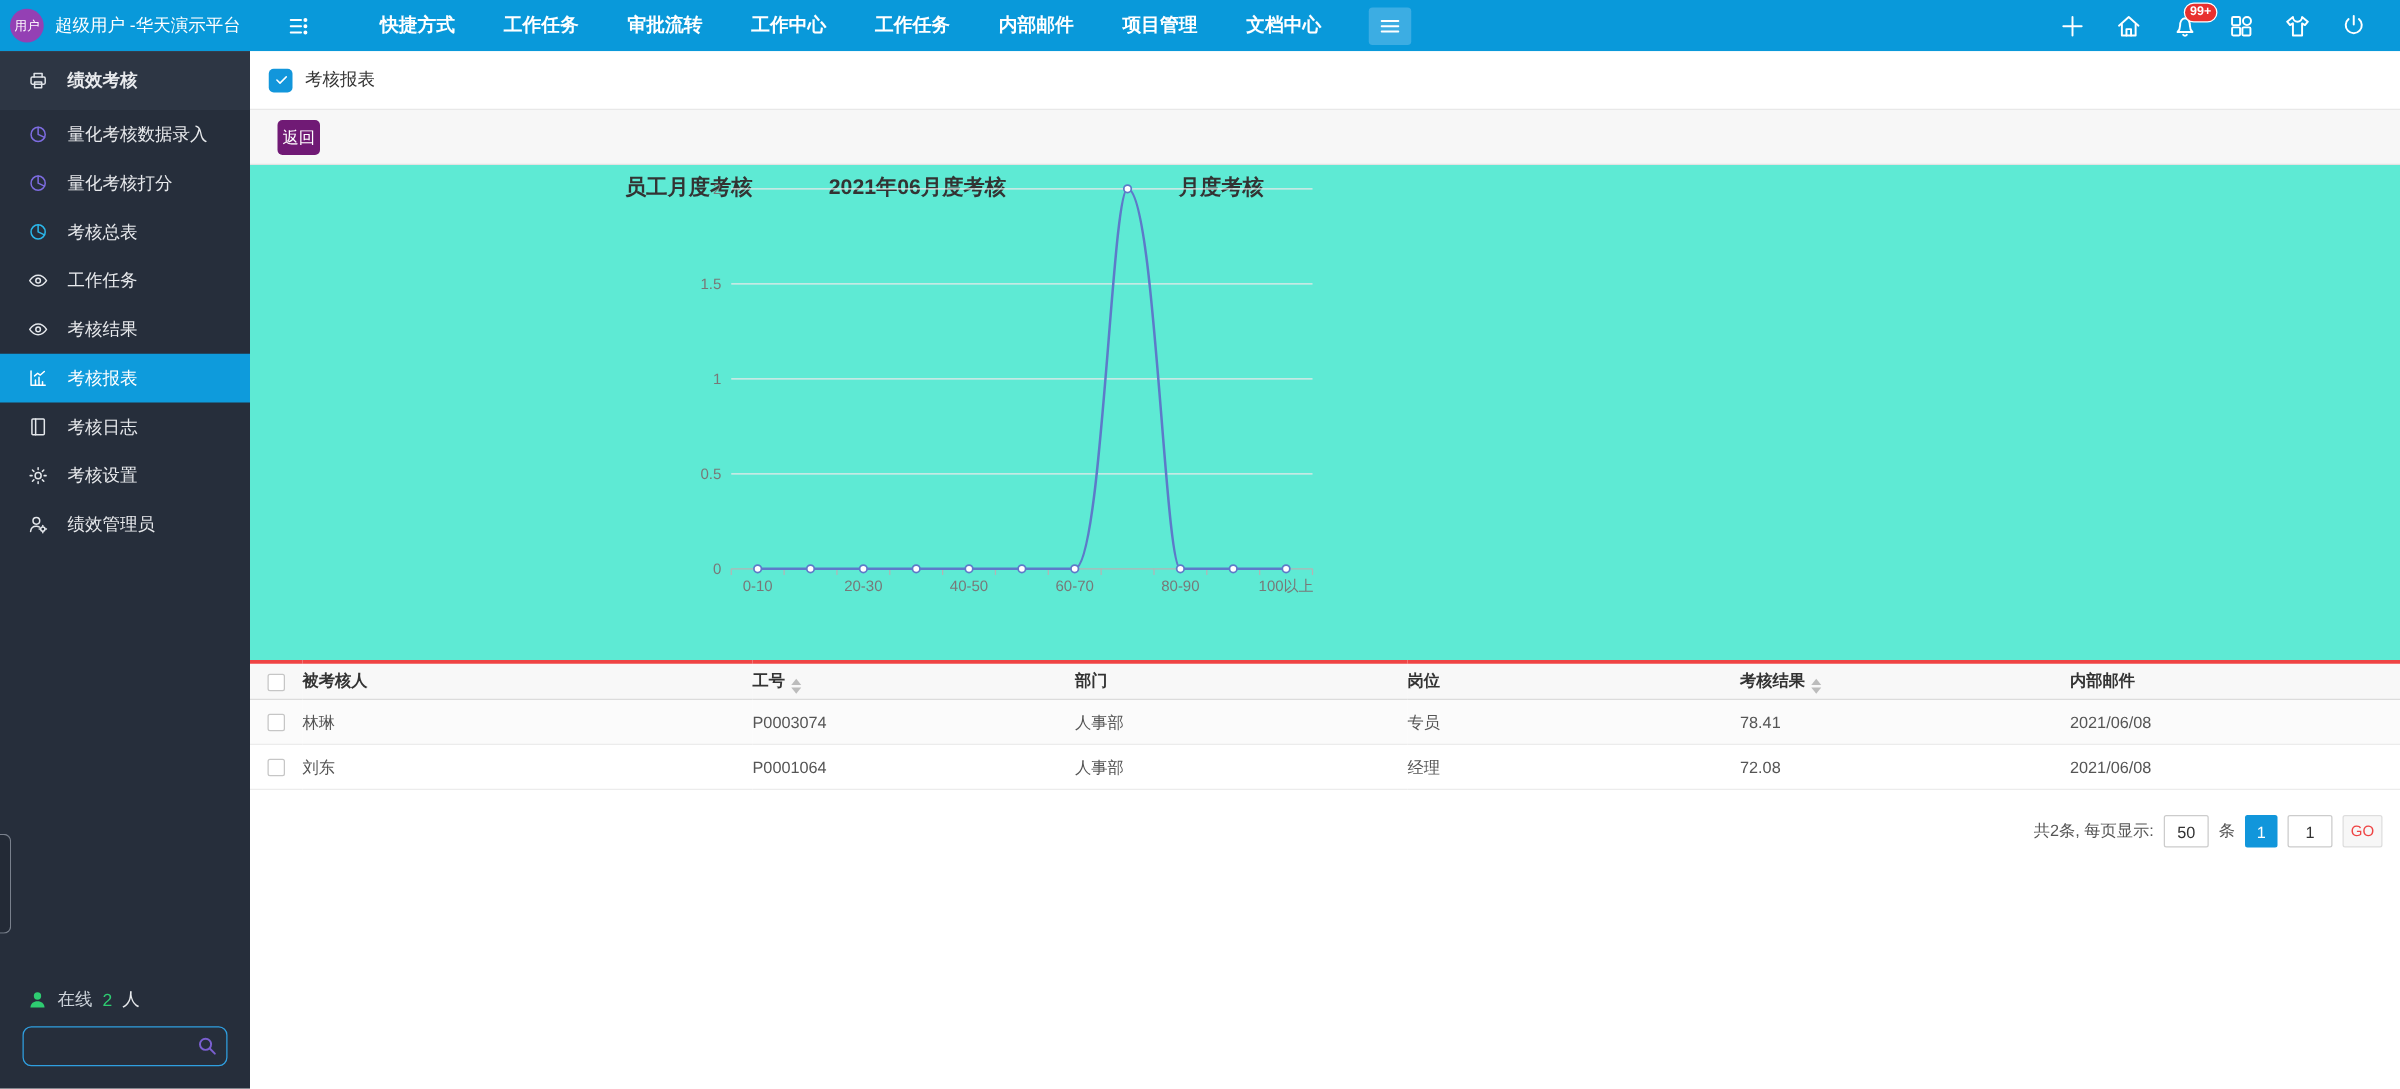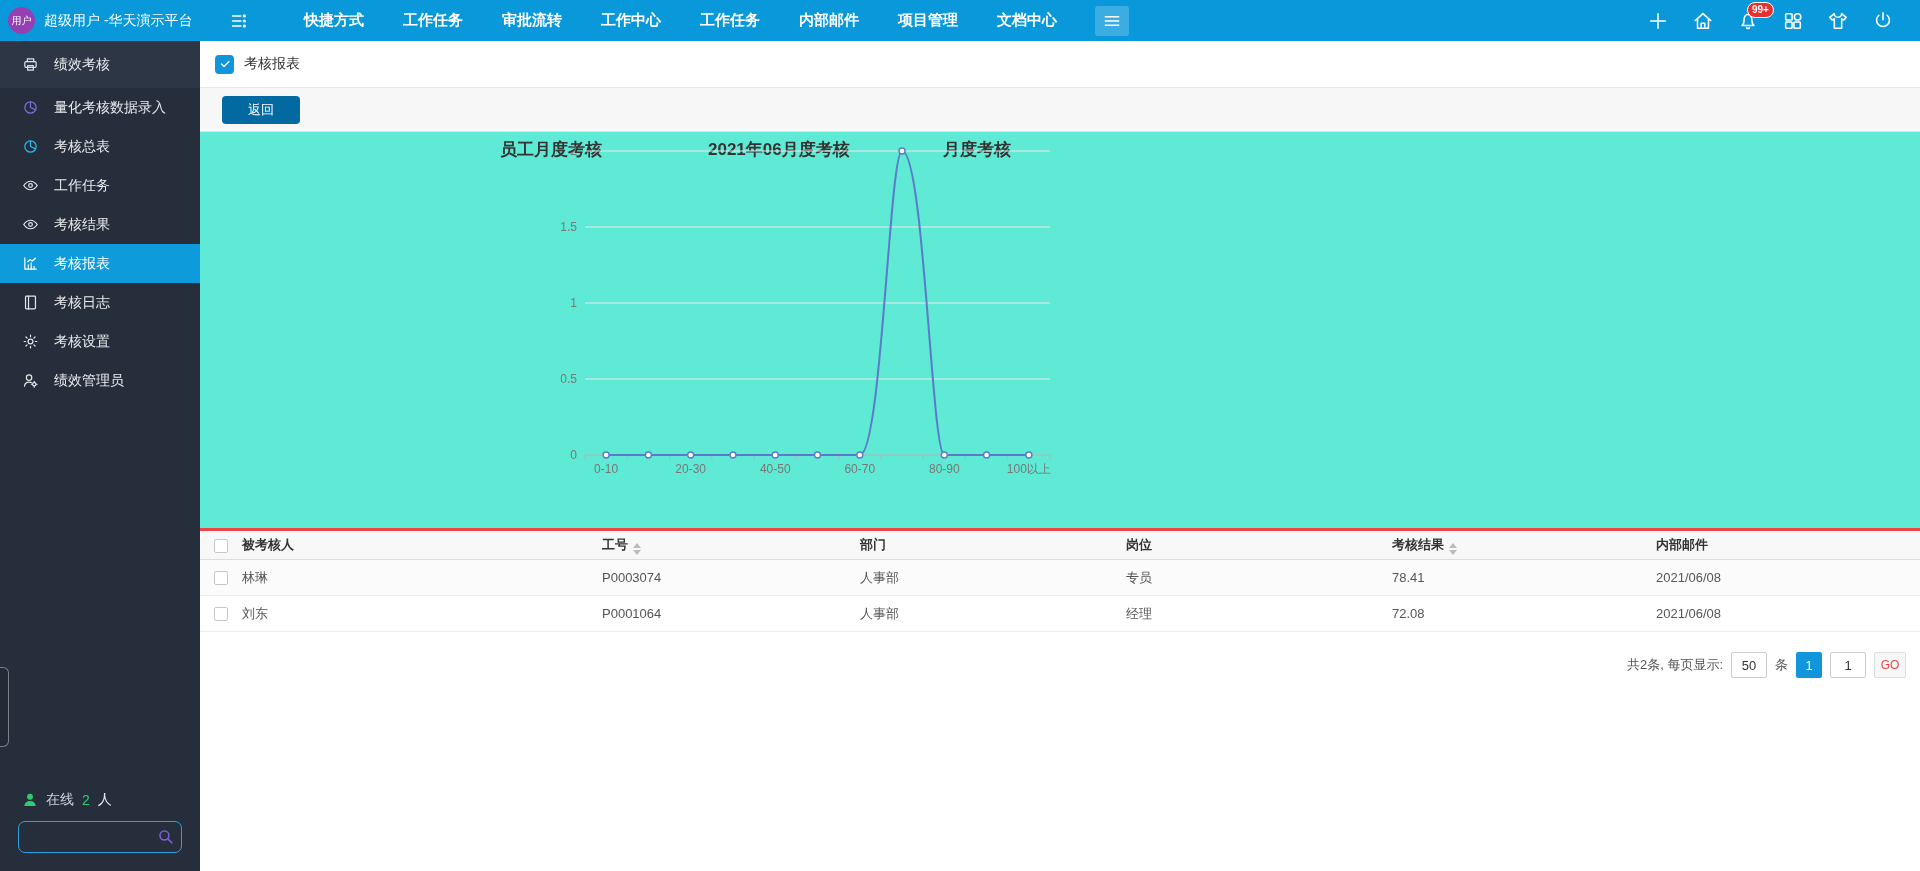--- a/index.html
+++ b/index.html
@@ -22,21 +22,21 @@
   .more-btn svg { width:20px; height:20px; stroke:#fff; fill:none; stroke-width:1.8; stroke-linecap:round; }
   .topbar-right { margin-left:auto; display:flex; align-items:center; gap:23px; padding-right:26px; }
   .bell-wrap { position:relative; }
   .badge { position:absolute; top:-8px; left:10px; background:#e8312f; color:#fff; border:1px solid #fff;
     font-size:10px; font-weight:700; line-height:1; padding:2px 4px; border-radius:8px; }
 
   
   .shell { display:flex; height:830px; }
   .sidebar { position:relative; width:200px; flex:0 0 auto; background:#262e3b; color:#e8eaed; }
   .side-item { height:39px; display:flex; align-items:center; gap:15px; padding-left:22px; cursor:pointer; font-size:14px; }
-  .side-item.first { height:47px; background:#2d3644; }
+  .side-item.first { height:47px; background:#2d3644;font-weight:bold; }
   .side-item.active { background:#0e9bdc; color:#fff; }
   .side-item .s-icon { width:17px; height:17px; flex:0 0 auto; }
   .side-item .s-icon svg { width:100%; height:100%; fill:none; stroke:currentColor; stroke-width:1.7; stroke-linecap:round; stroke-linejoin:round; }
   .collapse-handle { position:absolute; left:0; top:626px; width:9px; height:80px; background:#232a36;
     border:1px solid #79808c; border-left:none; border-radius:0 6px 6px 0; cursor:pointer; }
   .sidebar-bottom { position:absolute; left:0; bottom:0; width:100%; padding:0 18px 18px 18px; }
   .online-row { display:flex; align-items:center; gap:8px; font-size:14px; color:#cdd3da; margin-bottom:12px; padding-left:4px; }
   .online-row .o-icon { width:16px; height:16px; color:#2ecc71; }
   .online-row .o-icon svg { width:100%; height:100%; }
   .online-count { color:#2ecc71; }
@@ -47,21 +47,21 @@
   .side-search .mag { position:absolute; right:8px; top:7px; width:17px; height:17px; color:#7a5fd0; cursor:pointer; }
   .side-search .mag svg { width:100%; height:100%; fill:none; stroke:currentColor; stroke-width:2.2; stroke-linecap:round; }
 
   
   .content { position:relative; flex:1; background:#fff; overflow:hidden; }
   .breadcrumb-row { height:47px; display:flex; align-items:center; gap:10px; padding-left:15px; border-bottom:1px solid #e8e8e8; }
   .bc-icon { width:19px; height:19px; background:#1296db; border-radius:4px; display:flex; align-items:center; justify-content:center; }
   .bc-icon svg { width:12px; height:12px; stroke:#fff; fill:none; stroke-width:2.4; stroke-linecap:round; stroke-linejoin:round; }
   .bc-title { font-size:14px; color:#333; }
   .toolbar-row { height:44px; background:#f7f7f7; border-bottom:1px solid #e3e3e3; display:flex; align-items:center; padding-left:22px; }
-  .back-btn { background:#0369a1; color:#fff; font-size:13px; border:none; border-radius:4px; padding:5px 26px; cursor:pointer; }
+  .back-btn { background:#701a75; color:#fff; font-size:13px; border:none; border-radius:4px; padding:5px 4px; cursor:pointer; }
 
   .chart-area { position:relative; height:396px; background:#5eead4; }
   .chart-title { position:absolute; top:6px; font-size:17px; font-weight:700; color:#333; white-space:nowrap; }
   #chart-svg { position:absolute; left:340px; top:0; }
   #chart-svg .ax { font-size:12px; fill:#787878; }
 
   
   table.grid { width:100%; border-collapse:collapse; table-layout:fixed; font-size:13px; color:#555; }
   table.grid thead th { height:30px; background:#f8f8f8; border-top:3px solid #ef4444; border-bottom:1px solid #dcdcdc;
     font-weight:700; color:#333; text-align:left; }
@@ -161,20 +161,27 @@
           <span>绩效考核</span>
         </div>
         <div class="side-item">
           <span class="s-icon" style="color: rgb(125, 108, 224);"><svg viewBox="0 0 24 24">
               <circle cx="12" cy="12" r="8"></circle>
               <path d="M12 12V4M12 12l7.2 3.4"></path>
             </svg></span>
           <span>量化考核数据录入</span>
         </div>
         <div class="side-item">
+          <span class="s-icon" style="color: rgb(125, 108, 224);"><svg viewBox="0 0 24 24">
+              <circle cx="12" cy="12" r="8"></circle>
+              <path d="M12 12V4M12 12l7.2 3.4"></path>
+            </svg></span>
+          <span>量化考核打分</span>
+        </div>
+        <div class="side-item">
           <span class="s-icon" style="color: rgb(43, 183, 234);"><svg viewBox="0 0 24 24">
               <circle cx="12" cy="12" r="8"></circle>
               <path d="M12 12V4M12 12l7.2 3.4"></path>
             </svg></span>
           <span>考核总表</span>
         </div>
         <div class="side-item">
           <span class="s-icon" style="color: rgb(228, 231, 235);"><svg viewBox="0 0 24 24">
               <path d="M2.5 12S6.5 6 12 6s9.5 6 9.5 6-4 6-9.5 6-9.5-6-9.5-6z"></path>
               <circle cx="12" cy="12" r="2.6"></circle>
@@ -254,21 +261,21 @@
       </span>
       <span class="bc-title">考核报表</span>
     </div>
 
     <div class="toolbar-row">
       <button class="back-btn">返回</button>
     </div>
 
     <div class="chart-area">
       <span class="chart-title" style="left:300px">员工月度考核</span>
-      <span class="chart-title" style="left:508px">2021年06月度考核</span>
+      <span class="chart-title" style="left:463px">2021年06月度考核</span>
       <span class="chart-title" style="left:743px">月度考核</span>
       <svg id="chart-svg" width="560" height="360">
           <text class="ax" x="37" y="327" text-anchor="end">0</text>
           <line x1="45" y1="247" x2="510" y2="247" stroke="#e9e9e9"></line>
           <text class="ax" x="37" y="251" text-anchor="end">0.5</text>
           <line x1="45" y1="171" x2="510" y2="171" stroke="#e9e9e9"></line>
           <text class="ax" x="37" y="175" text-anchor="end">1</text>
           <line x1="45" y1="95" x2="510" y2="95" stroke="#e9e9e9"></line>
           <text class="ax" x="37" y="99" text-anchor="end">1.5</text>
           <line x1="45" y1="19" x2="510" y2="19" stroke="#e9e9e9"></line>

